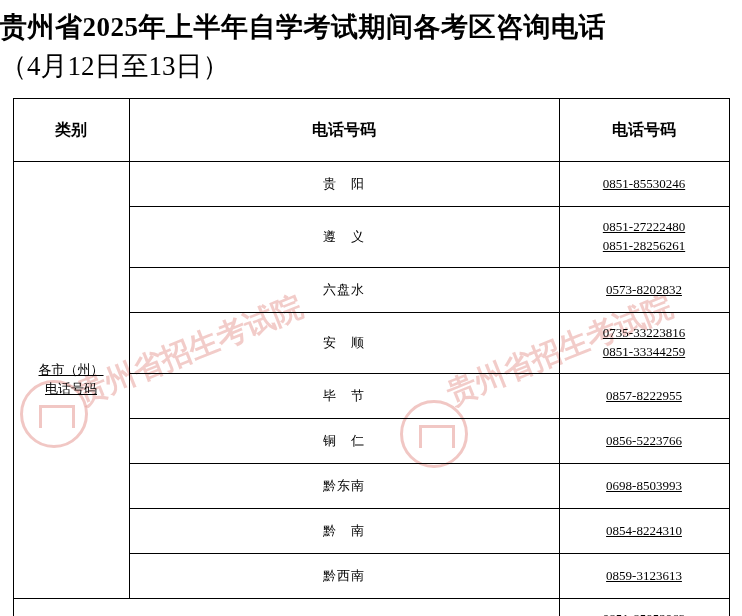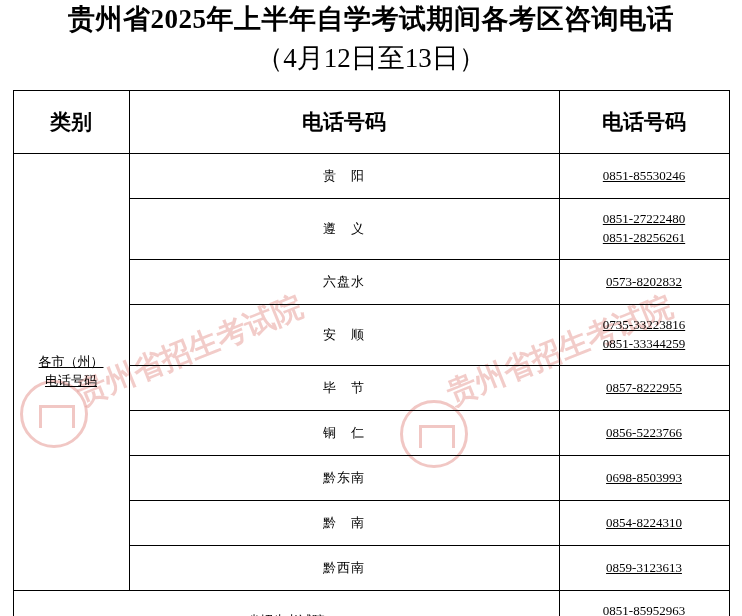--- a/index.html
+++ b/index.html
@@ -15,21 +15,21 @@
     position: relative;
     overflow: hidden;
   }
   .page {
     position: relative;
     width: 742px;
     height: 616px;
     box-sizing: border-box;
   }
   .title-block {
-    text-align: center;
+    padding-top: 8px;
   }
   .title-line {
     font-size: 27px;
     font-weight: bold;
     letter-spacing: 0.5px;
     line-height: 1.45;
     white-space: nowrap;
   }
   .title-line-2 {
     font-size: 27px;
@@ -49,21 +49,21 @@
   table.phone-table th {
     border: 1px solid #000000;
     text-align: center;
     vertical-align: middle;
     font-size: 13px;
     padding: 4px 2px;
     background: transparent;
   }
   table.phone-table th {
     font-weight: bold;
-    font-size: 21px;
+    font-size: 16px;
     height: 54px;
   }
   .col-cat { width: 116px; }
   .col-name { width: 430px; }
   .col-phone { width: 170px; }
 
   .cat-cell {
     font-size: 19px;
     line-height: 1.5;
     text-align: left;

